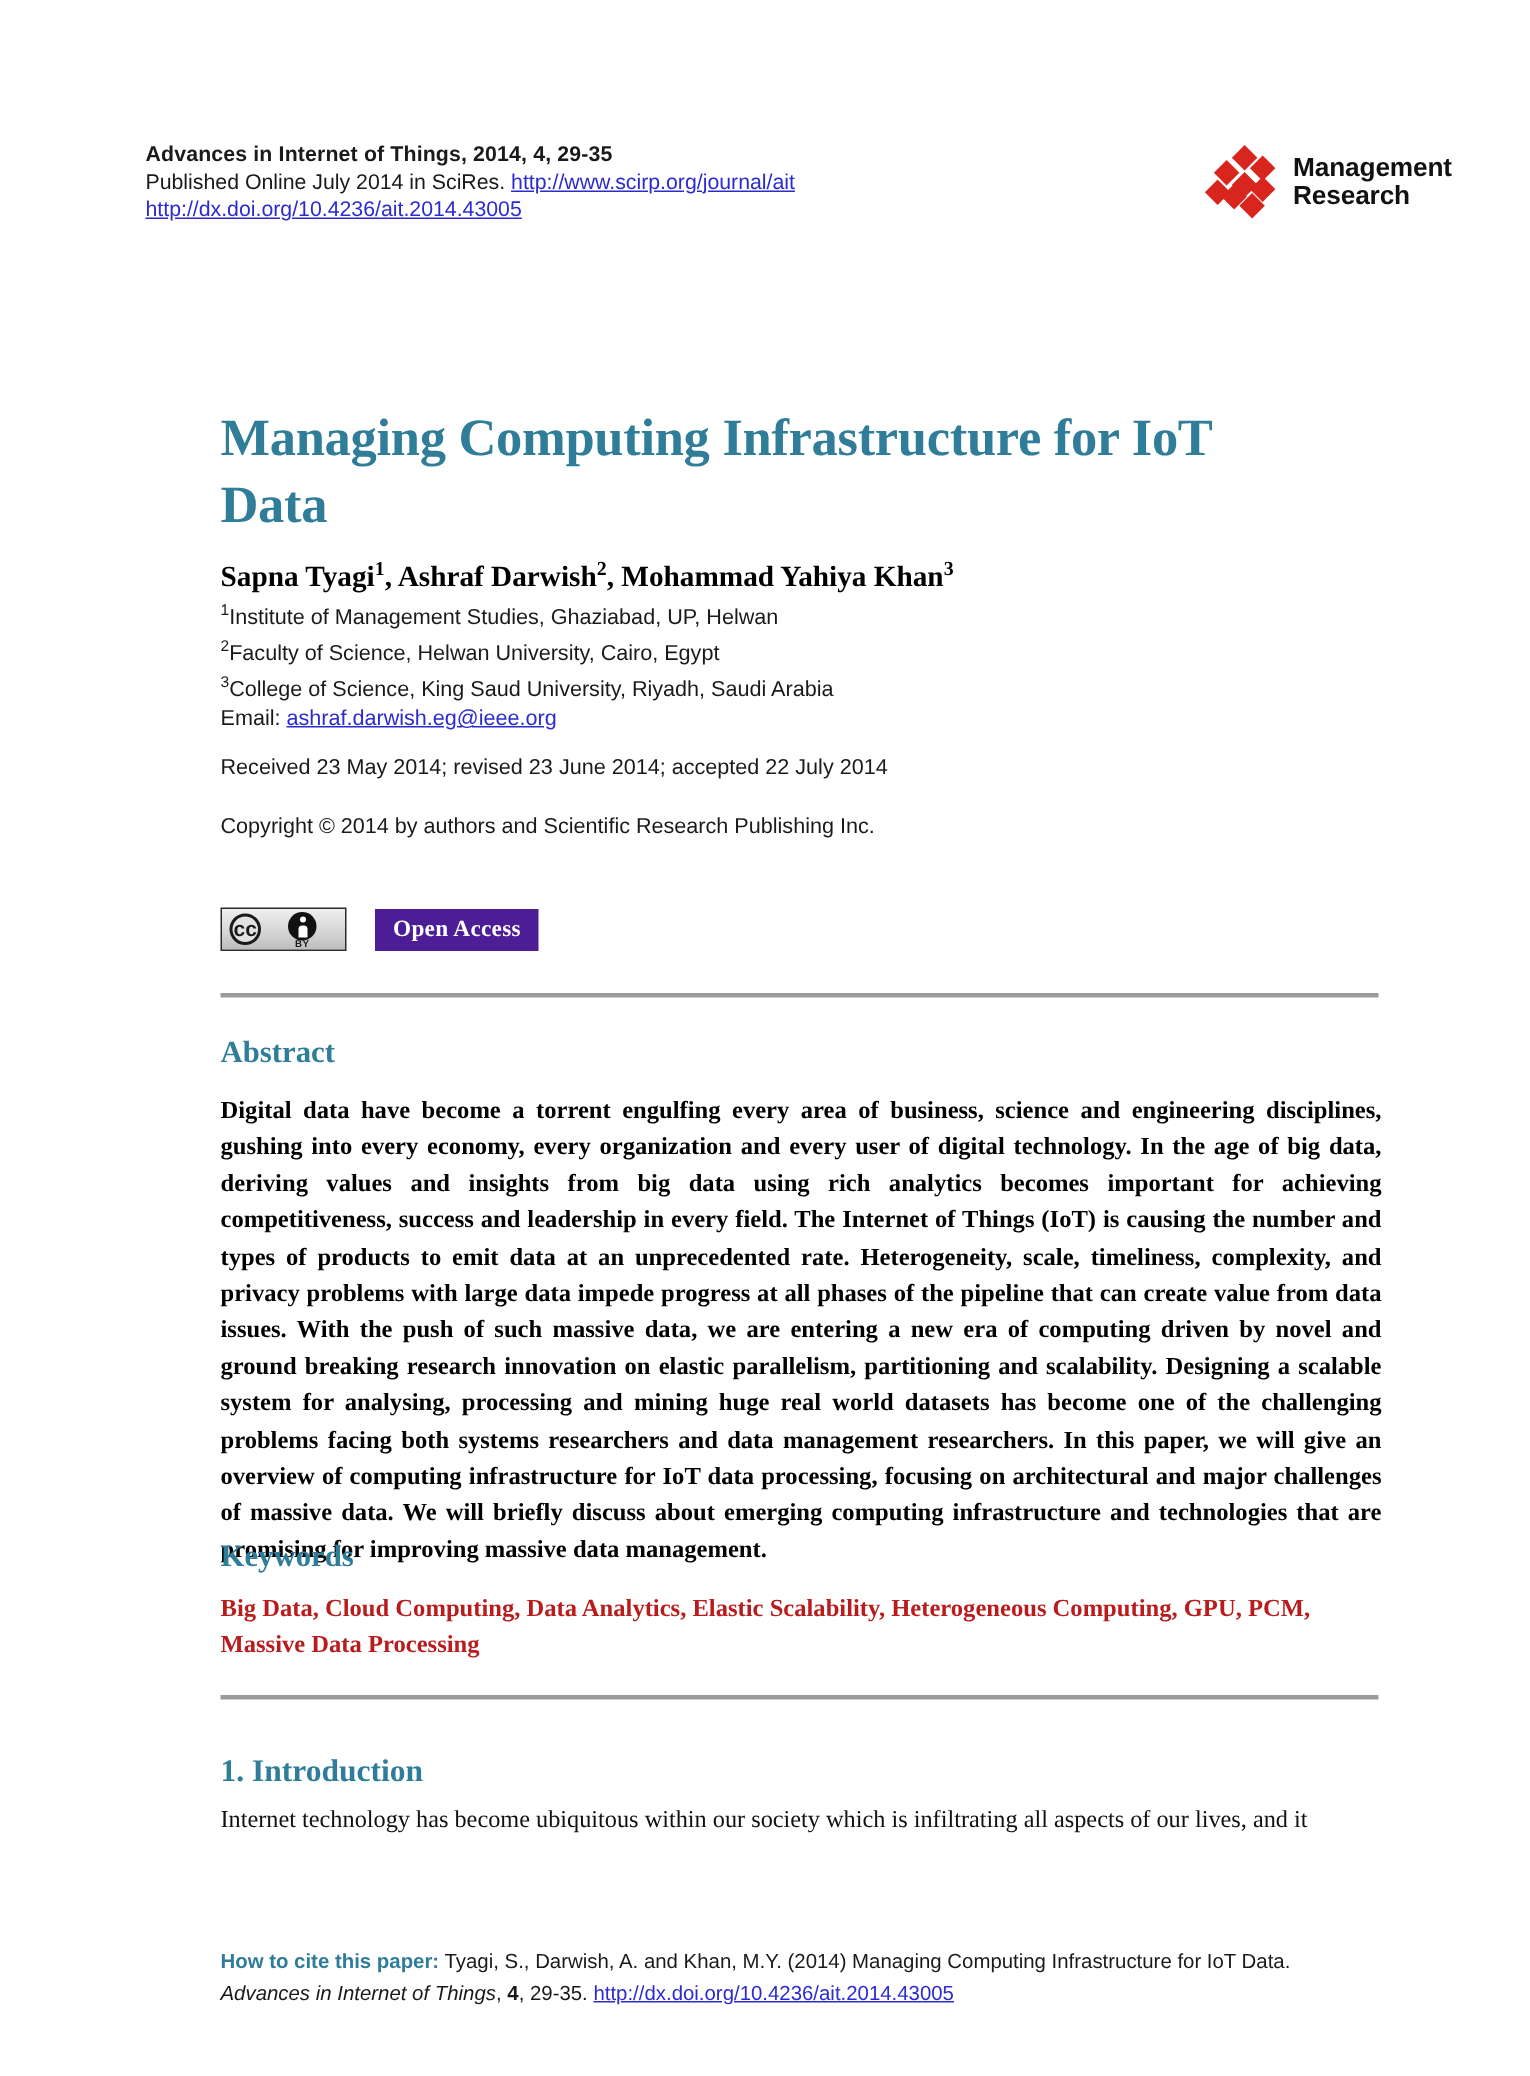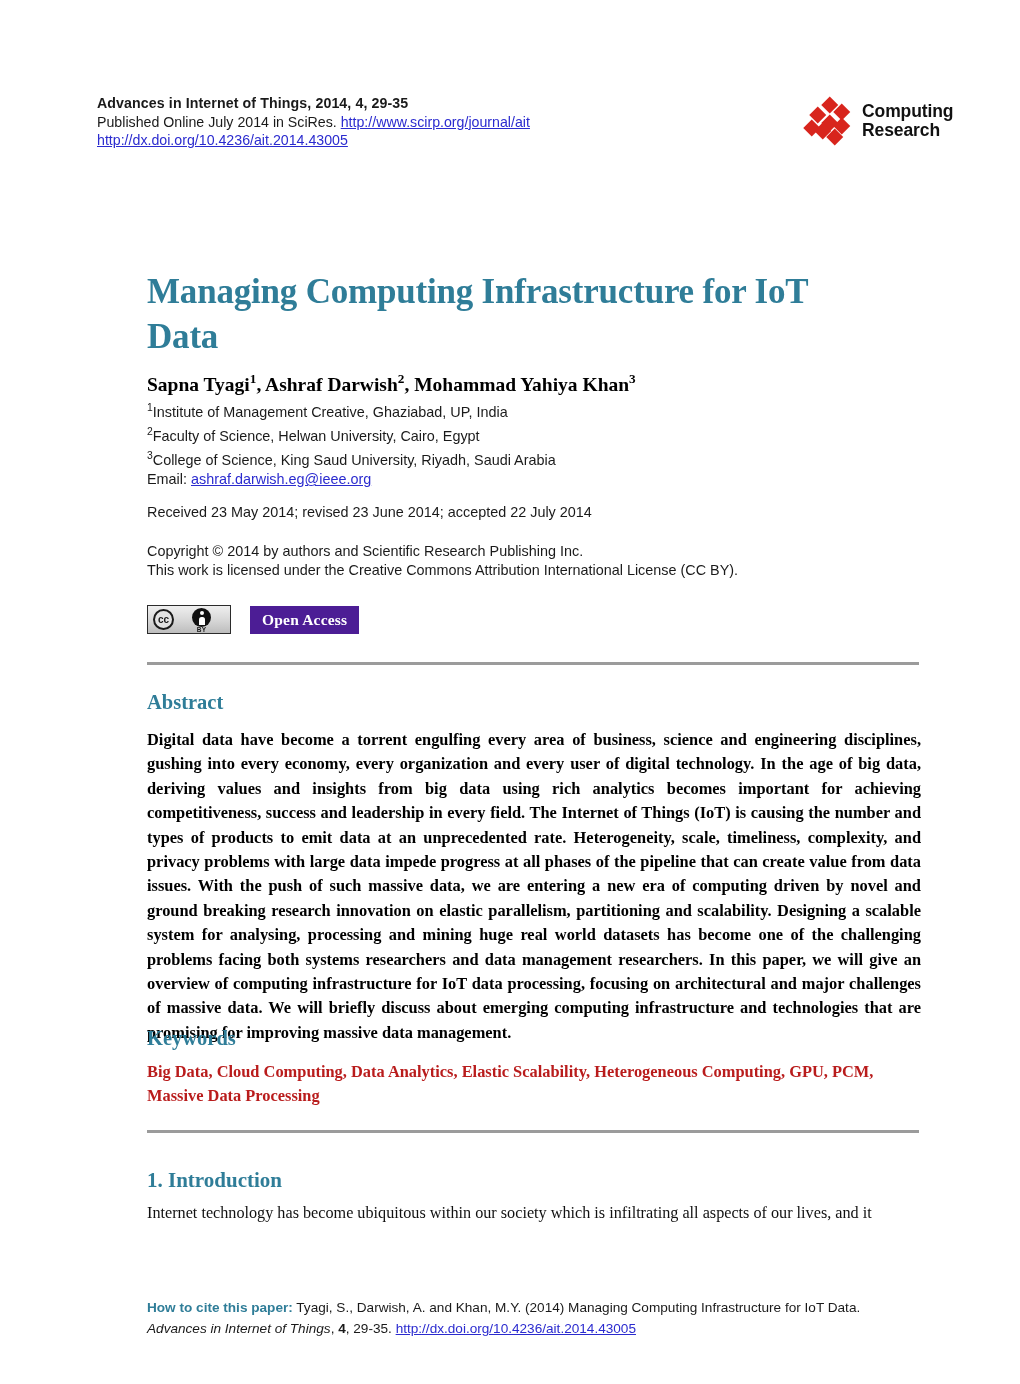--- a/index.html
+++ b/index.html
@@ -153,21 +153,21 @@
   }
   .cc-badge .cc-circle {
     position: absolute;
     left: 5px; top: 3px;
     width: 21px; height: 21px;
     border-radius: 50%;
     border: 2.4px solid #1a1a1a;
     color: #1a1a1a;
     font-family: "Liberation Sans", sans-serif;
     font-weight: bold;
-    font-size: 10px;
+    font-size: 14px;
     line-height: 17px;
     text-align: center;
     box-sizing: border-box;
     background: #e2e2e2;
   }
   .cc-badge .by-circle {
     position: absolute;
     left: 44px; top: 2px;
     width: 19px; height: 19px;
     border-radius: 50%;
@@ -305,43 +305,42 @@
       <i style="left:18.3px; top:1.5px;"></i>
       <i style="left:30.3px; top:9.3px;"></i>
       <i style="left:6.3px; top:12px;"></i>
       <i style="left:18.3px; top:19.5px;"></i>
       <i style="left:30.3px; top:22.5px;"></i>
       <i style="left:-0.5px; top:24.5px;"></i>
       <i style="left:11px; top:28px;"></i>
       <i style="left:23px; top:33.5px;"></i>
     </div>
     <div class="logo-text">
-      <div>Computing</div>
+      <div>Management</div>
       <div>Research</div>
     </div>
   </div>
 
   <h1 class="title">Managing Computing Infrastructure for IoT Data</h1>
 
   <div class="authors">
     Sapna Tyagi<sup>1</sup>, Ashraf Darwish<sup>2</sup>, Mohammad Yahiya Khan<sup>3</sup>
   </div>
 
   <div class="affiliations">
-    <div><sup>1</sup><span>Institute of Management Creative, Ghaziabad, UP, India</span></div>
+    <div><sup>1</sup><span>Institute of Management Studies, Ghaziabad, UP, Helwan</span></div>
     <div><sup>2</sup><span>Faculty of Science, Helwan University, Cairo, Egypt</span></div>
     <div><sup>3</sup><span>College of Science, King Saud University, Riyadh, Saudi Arabia</span></div>
     <div><span>Email: </span><a class="link" href="#">ashraf.darwish.eg@ieee.org</a></div>
   </div>
 
   <div class="dates">Received 23 May 2014; revised 23 June 2014; accepted 22 July 2014</div>
 
   <div class="copyright">
     <div>Copyright © 2014 by authors and Scientific Research Publishing Inc.</div>
-    <div>This work is licensed under the Creative Commons Attribution International License (CC BY).</div>
   </div>
 
   <div class="badges">
     <div class="cc-badge">
       <div class="cc-circle">cc</div>
       <div class="by-circle"></div>
       <div class="by-label">BY</div>
     </div>
     <div class="oa-badge">Open Access</div>
   </div>

